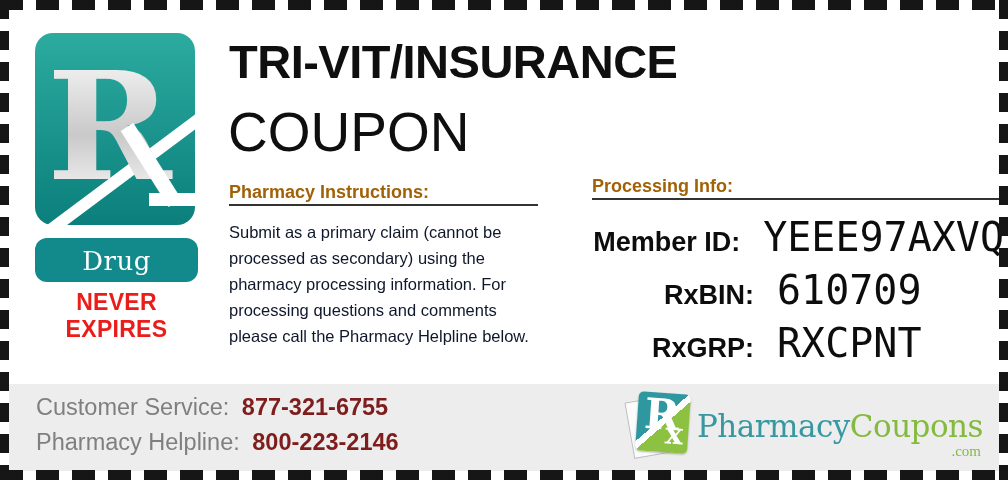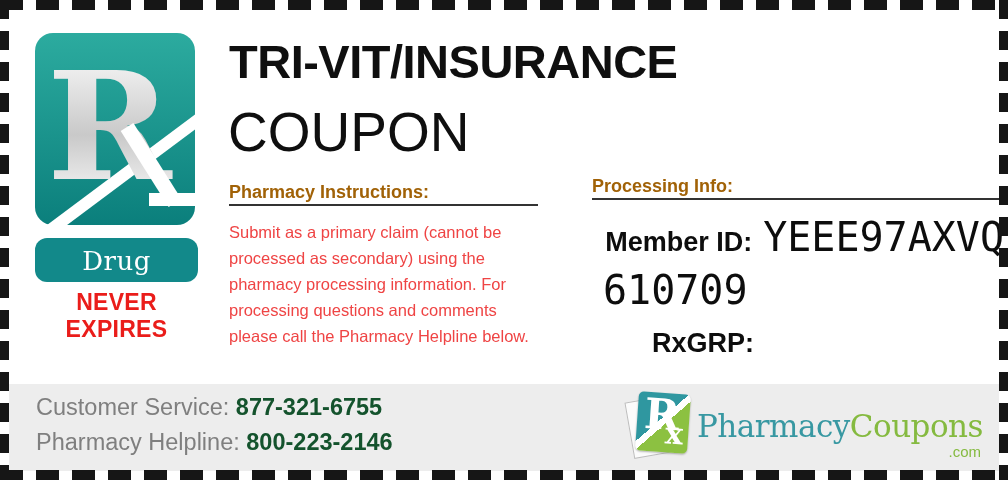--- a/index.html
+++ b/index.html
@@ -21,51 +21,51 @@
   .never { position:absolute; left:30px; top:289px; width:173px; text-align:center;
            color:#ea1d1a; font-weight:bold; font-size:23px; letter-spacing:0.3px; }
 
   
   .title    { position:absolute; left:229px; top:34px; font-size:47px; font-weight:bold; color:#0f0f0f; letter-spacing:-0.5px; }
   .subtitle { position:absolute; left:228px; top:100px; font-size:55px; font-weight:400; color:#0f0f0f; }
 
   
   .col-heading { font-size:18px; font-weight:bold; color:#a16207; padding-bottom:1px; border-bottom:2px solid #333; }
   .instructions { position:absolute; left:229px; top:182px; width:309px; }
-  .instr-body { margin-top:13px; font-size:16.5px; line-height:26px; color:#ef4444; }
+  .instr-body { margin-top:13px; font-size:16.5px; line-height:26px; color:#0f172a; }
   .disclaimer { margin-top:15px; font-size:15px; font-weight:bold; color:#9b9b9b; letter-spacing:2px; word-spacing:3px; }
 
   .processing { position:absolute; left:573px; top:176px; width:412px;margin-left:19px; }
-  .proc-row { display:flex; align-items:baseline; line-height:46px; height:46px; }
+  .proc-row { display:flex; align-items:baseline; line-height:46px; height:46px;gap:12px; }
   .proc-row.first { margin-top:14px; }
   .proc-row + .proc-row { margin-top:7px; }
   .proc-label { width:162px; text-align:right; font-size:27px; font-weight:bold; color:#0d0d0d; }
   .proc-value { margin-left:11px; font-family:"DejaVu Sans Mono", monospace; font-size:40px; color:#0d0d0d; }
 
   
   .footer { position:absolute; left:9px; right:9px; top:384px; bottom:9px; background:#ededed; }
   .phones { position:absolute; left:27px; top:6px; font-size:23.5px; color:#7f7f7f; line-height:35px; }
-  .phones b { color:#14532d; }
+  .phones b { color:#7f1d1d;margin-left:6px; }
 
   .pc-brand { position:absolute; right:16px; top:6px; display:flex; align-items:flex-start; }
   .pc-icon { position:relative; width:66px; height:72px; margin-right:3px; }
   .pc-card { position:absolute; left:1px; top:8px; width:50px; height:57px; background:#fbfbfb;
              border:1px solid #bdbdbd; transform:rotate(-10deg); }
   .pc-front { position:absolute; left:9px; top:3px; width:52px; height:59px; border-radius:5px;
               transform:rotate(4deg); box-shadow:0 1px 2px rgba(0,0,0,.3);
               background:linear-gradient(135deg,#2f97a0 45%,#ffffff 45% 53%,#8cc141 53%); }
   .pc-front .r { position:absolute; left:7px; top:-3px; font-family:"DejaVu Serif", serif;
                  font-weight:bold; font-size:42px; color:#fff; }
   .pc-front .x { position:absolute; left:29px; top:22px; font-family:"DejaVu Serif", serif;
                  font-weight:bold; font-size:30px; color:#fff; }
   .pc-text { display:flex; flex-direction:column; align-items:flex-end; margin-top:21px; }
   .pc-word { font-family:"DejaVu Serif", serif; font-size:31px; letter-spacing:-0.5px; line-height:1; white-space:nowrap; }
   .pc-word .p1 { color:#3898a2; }
   .pc-word .p2 { color:#85ba40; }
-  .pc-tld { font-family:Liberation Sans, sans-serif; font-size:15px; color:#85ba40; margin-top:1px; margin-right:2px; }
+  .pc-tld { font-family:Liberation Serif, serif; font-size:15px; color:#85ba40; margin-top:1px; margin-right:2px; }
 </style>
 </head>
 <body>
 
 <div class="coupon">
 
   <div class="edge edge-top"></div>
   <div class="edge edge-bottom"></div>
   <div class="edge edge-left"></div>
   <div class="edge edge-right"></div>
@@ -100,24 +100,26 @@
     <p class="instr-body">Submit as a primary claim (cannot be processed as secondary) using the pharmacy processing information. For processing questions and comments please call the Pharmacy Helpline below.</p>
   </div>
 
   <div class="processing">
     <div class="col-heading">Processing Info:</div>
     <div class="proc-row first">
       <span class="proc-label">Member ID:</span>
       <span class="proc-value">YEEE97AXVQ</span>
     </div>
     <div class="proc-row">
+      <span class="proc-label">RxBIN:</span>
       <span class="proc-value">610709</span>
     </div>
     <div class="proc-row">
       <span class="proc-label">RxGRP:</span>
+      <span class="proc-value">RXCPNT</span>
     </div>
   </div>
 
   <div class="footer">
     <div class="phones">
       <div>
         <span>Customer Service:</span>
         <b>877-321-6755</b>
       </div>
       <div>

